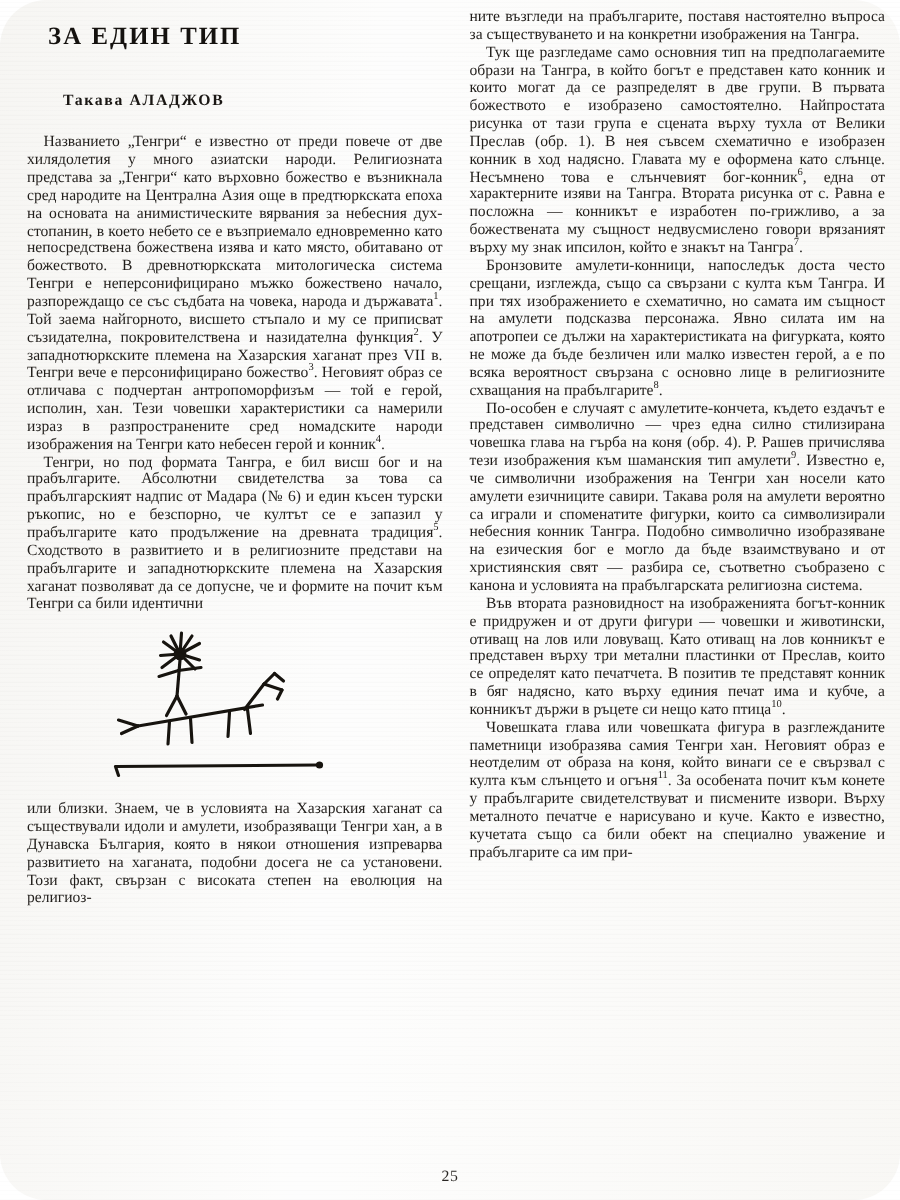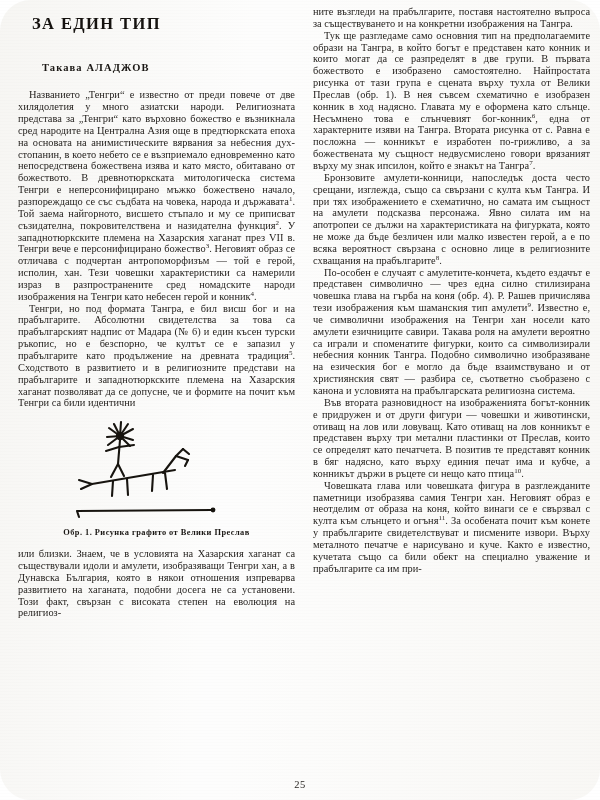--- a/index.html
+++ b/index.html
@@ -198,21 +198,20 @@
             <line x1="108" y1="55" x2="110" y2="71"></line>
 
             <line x1="35" y1="66" x2="22" y2="62"></line>
             <line x1="35" y1="66" x2="24" y2="71"></line>
 
             <path d="M 22 99 L 20 93 L 155 92"></path>
             <circle cx="156" cy="92" r="2.4" fill="#17140f" stroke="none"></circle>
           </g>
         </svg>
 
-        <div class="figure-caption">Обр. 1. Рисунка графито от Велики Преслав</div>
       </div>
 
       <div class="body-text after-figure">
         <p class="cont"><span>или близки. Знаем, че в условията на Хазарския хаганат са съществували идоли и амулети, изобразяващи Тенгри хан, а в Дунавска България, която в някои отношения изпреварва развитието на хаганата, подобни досега не са установени. Този факт, свързан с високата степен на еволюция на религиоз-</span></p>
       </div>
 
     </div>
 
     <div class="col col-right">
       <div class="body-text">

